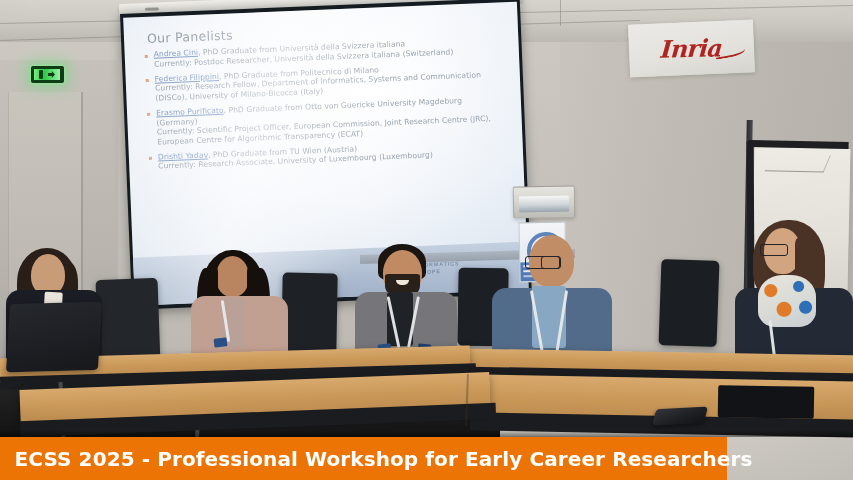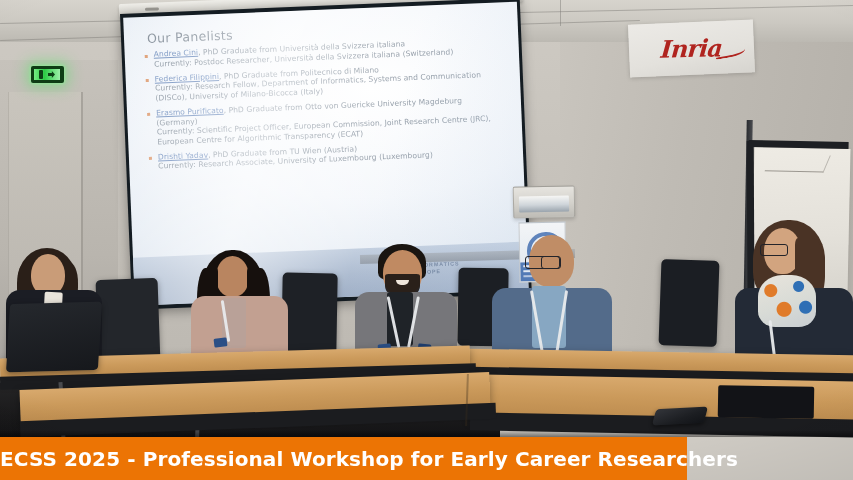--- a/index.html
+++ b/index.html
@@ -331,21 +331,21 @@
   }
   .monitor-far{
     position:absolute;left:718px;top:386px;width:96px;height:32px;
     background:#121317;border-radius:2px;transform:rotate(1deg);
   }
 
   
   .caption-bar{
     position:absolute;left:0;bottom:0;width:687px;height:43px;
     background:#ec7404;
-    display:flex;align-items:center;justify-content:flex-start;
+    display:flex;align-items:center;justify-content:center;padding-left:40px;
   }
   .caption-text{
     color:#ffffff;
     font-family:"DejaVu Sans",sans-serif;
     font-weight:700;
     font-size:20px;
     letter-spacing:.1px;
     white-space:nowrap;
   }
   .caption-shadow{

